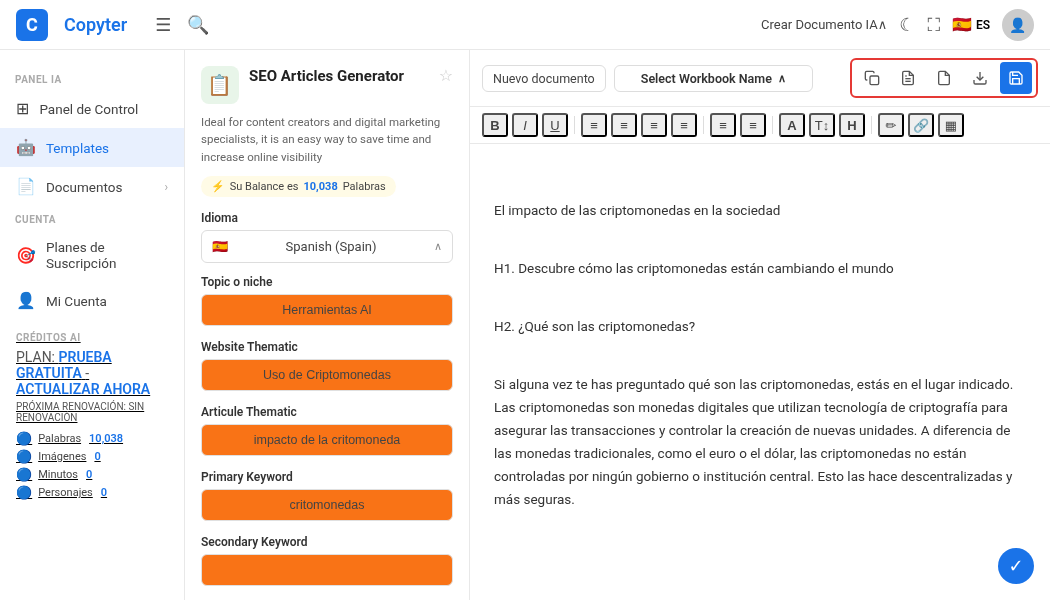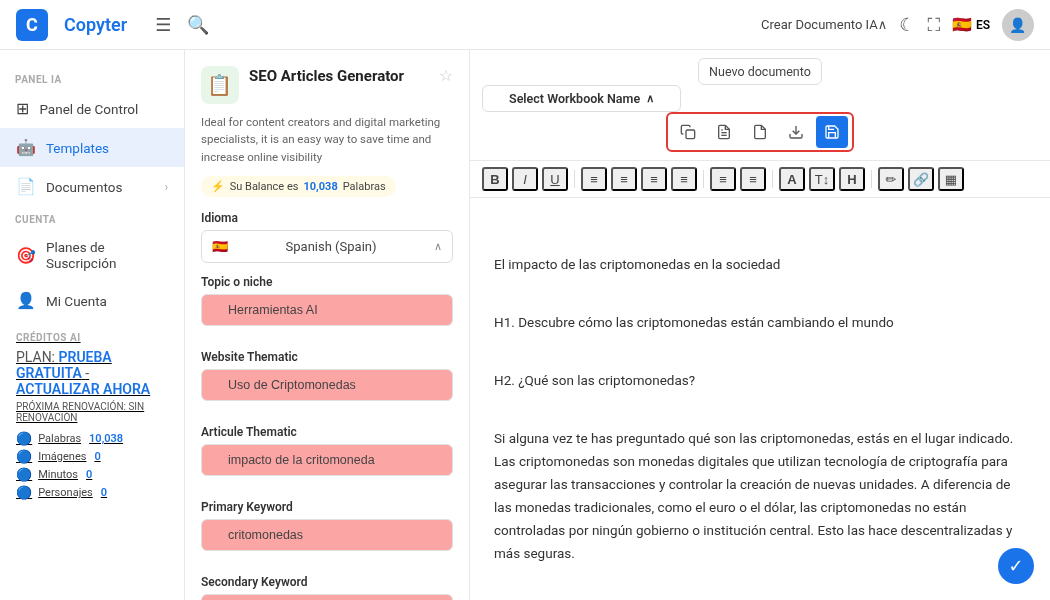--- a/index.html
+++ b/index.html
@@ -129,40 +129,40 @@
       font-size: 13px; color: #444;
       background: #fff;
       display: flex; align-items: center; justify-content: space-between;
       cursor: pointer;
       margin-bottom: 12px;
     }
     .field-input {
       width: 100%; padding: 8px 26px;
       border: 1px solid #e0e0e0; border-radius: 6px;
       font-size: 12.5px; color: #444;
-      background: #fca5a5;
+      background: #f97316;
       margin-bottom: 12px;
       outline: none;
-    }
-    .field-wrapper { margin-bottom: 12px; }
+      text-align: center;
+    }
+    .field-wrapper { margin-bottom: 2px; }
 
     
     .editor-panel {
       flex: 1;
       background: #fff;
       display: flex;
       flex-direction: column;
       overflow: hidden;
     }
     .editor-topbar {
-      display: flex; align-items: center; gap: 0;
+      display: flex; align-items: center; gap: 8px;
       padding: 8px 12px;
       border-bottom: 1px solid #e8e8e8;
       flex-shrink: 0;
-      flex-direction: column;
     }
     .doc-name-box {
       border: 1px solid #ddd; border-radius: 6px;
       padding: 5px 10px;
       font-size: 12.5px; color: #444;
       cursor: pointer;
       display: flex; align-items: center; gap: 6px;
     }
     .workbook-box {
       border: 1px solid #ddd; border-radius: 6px;

